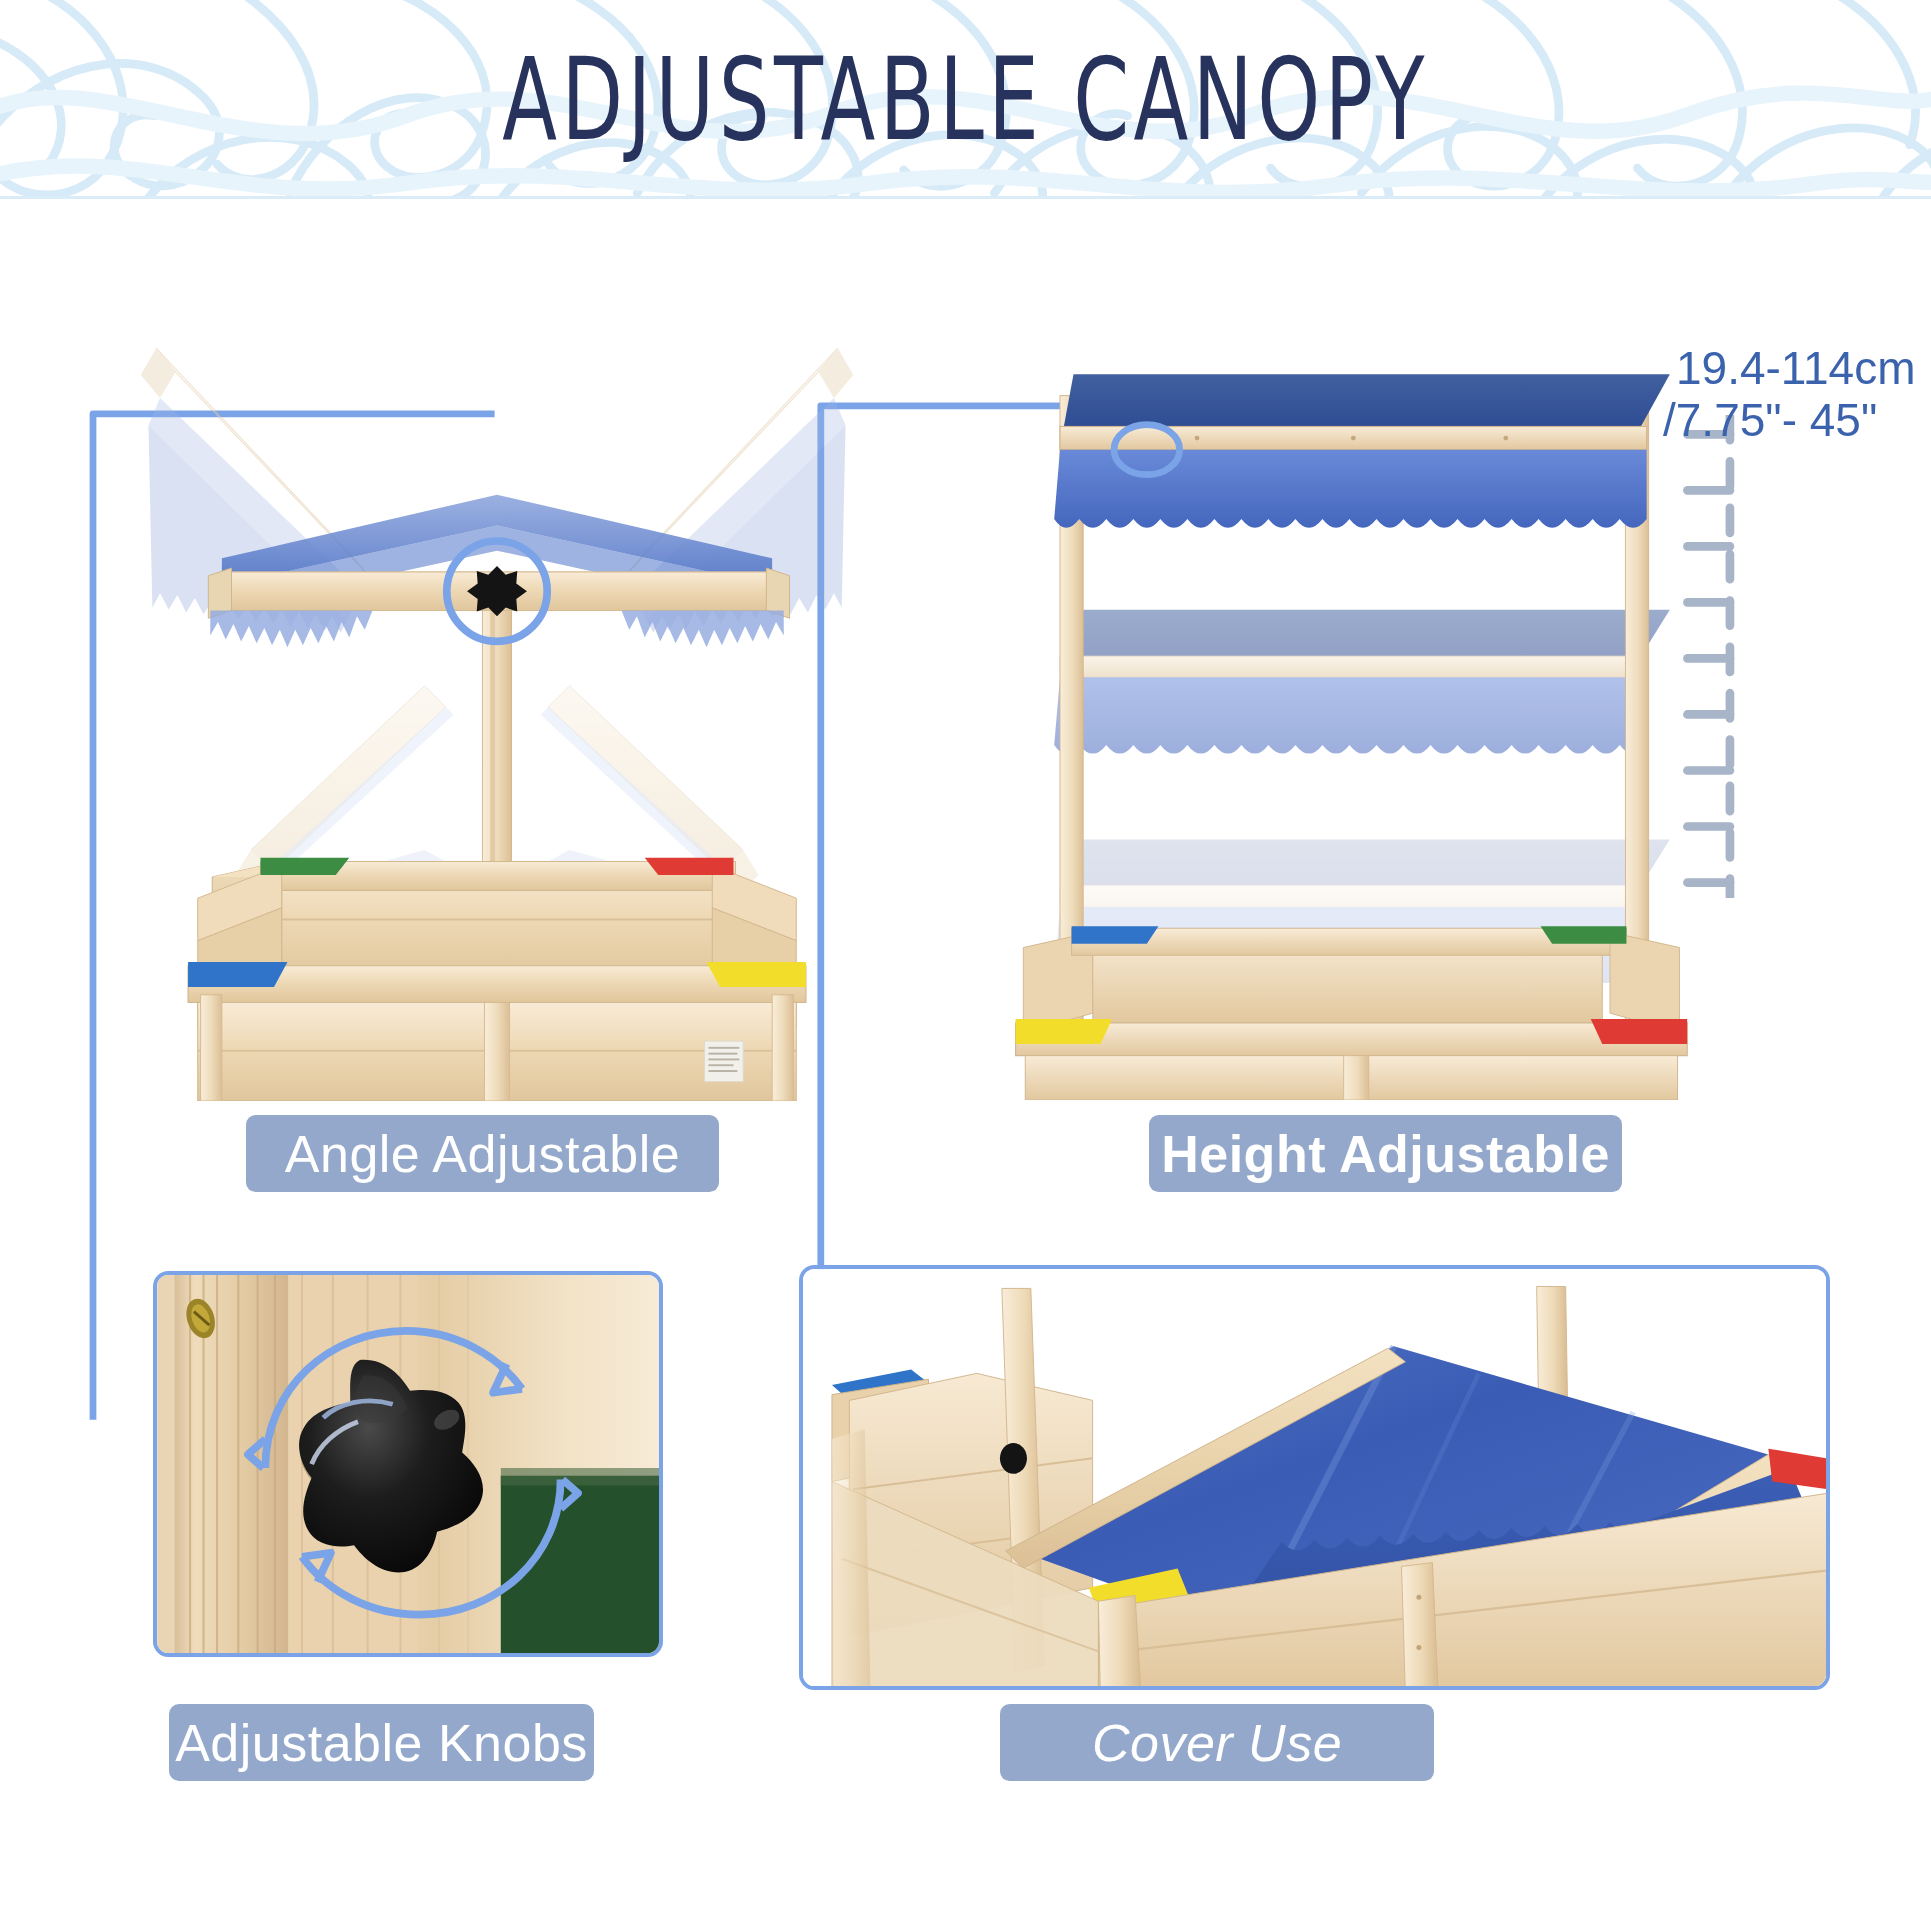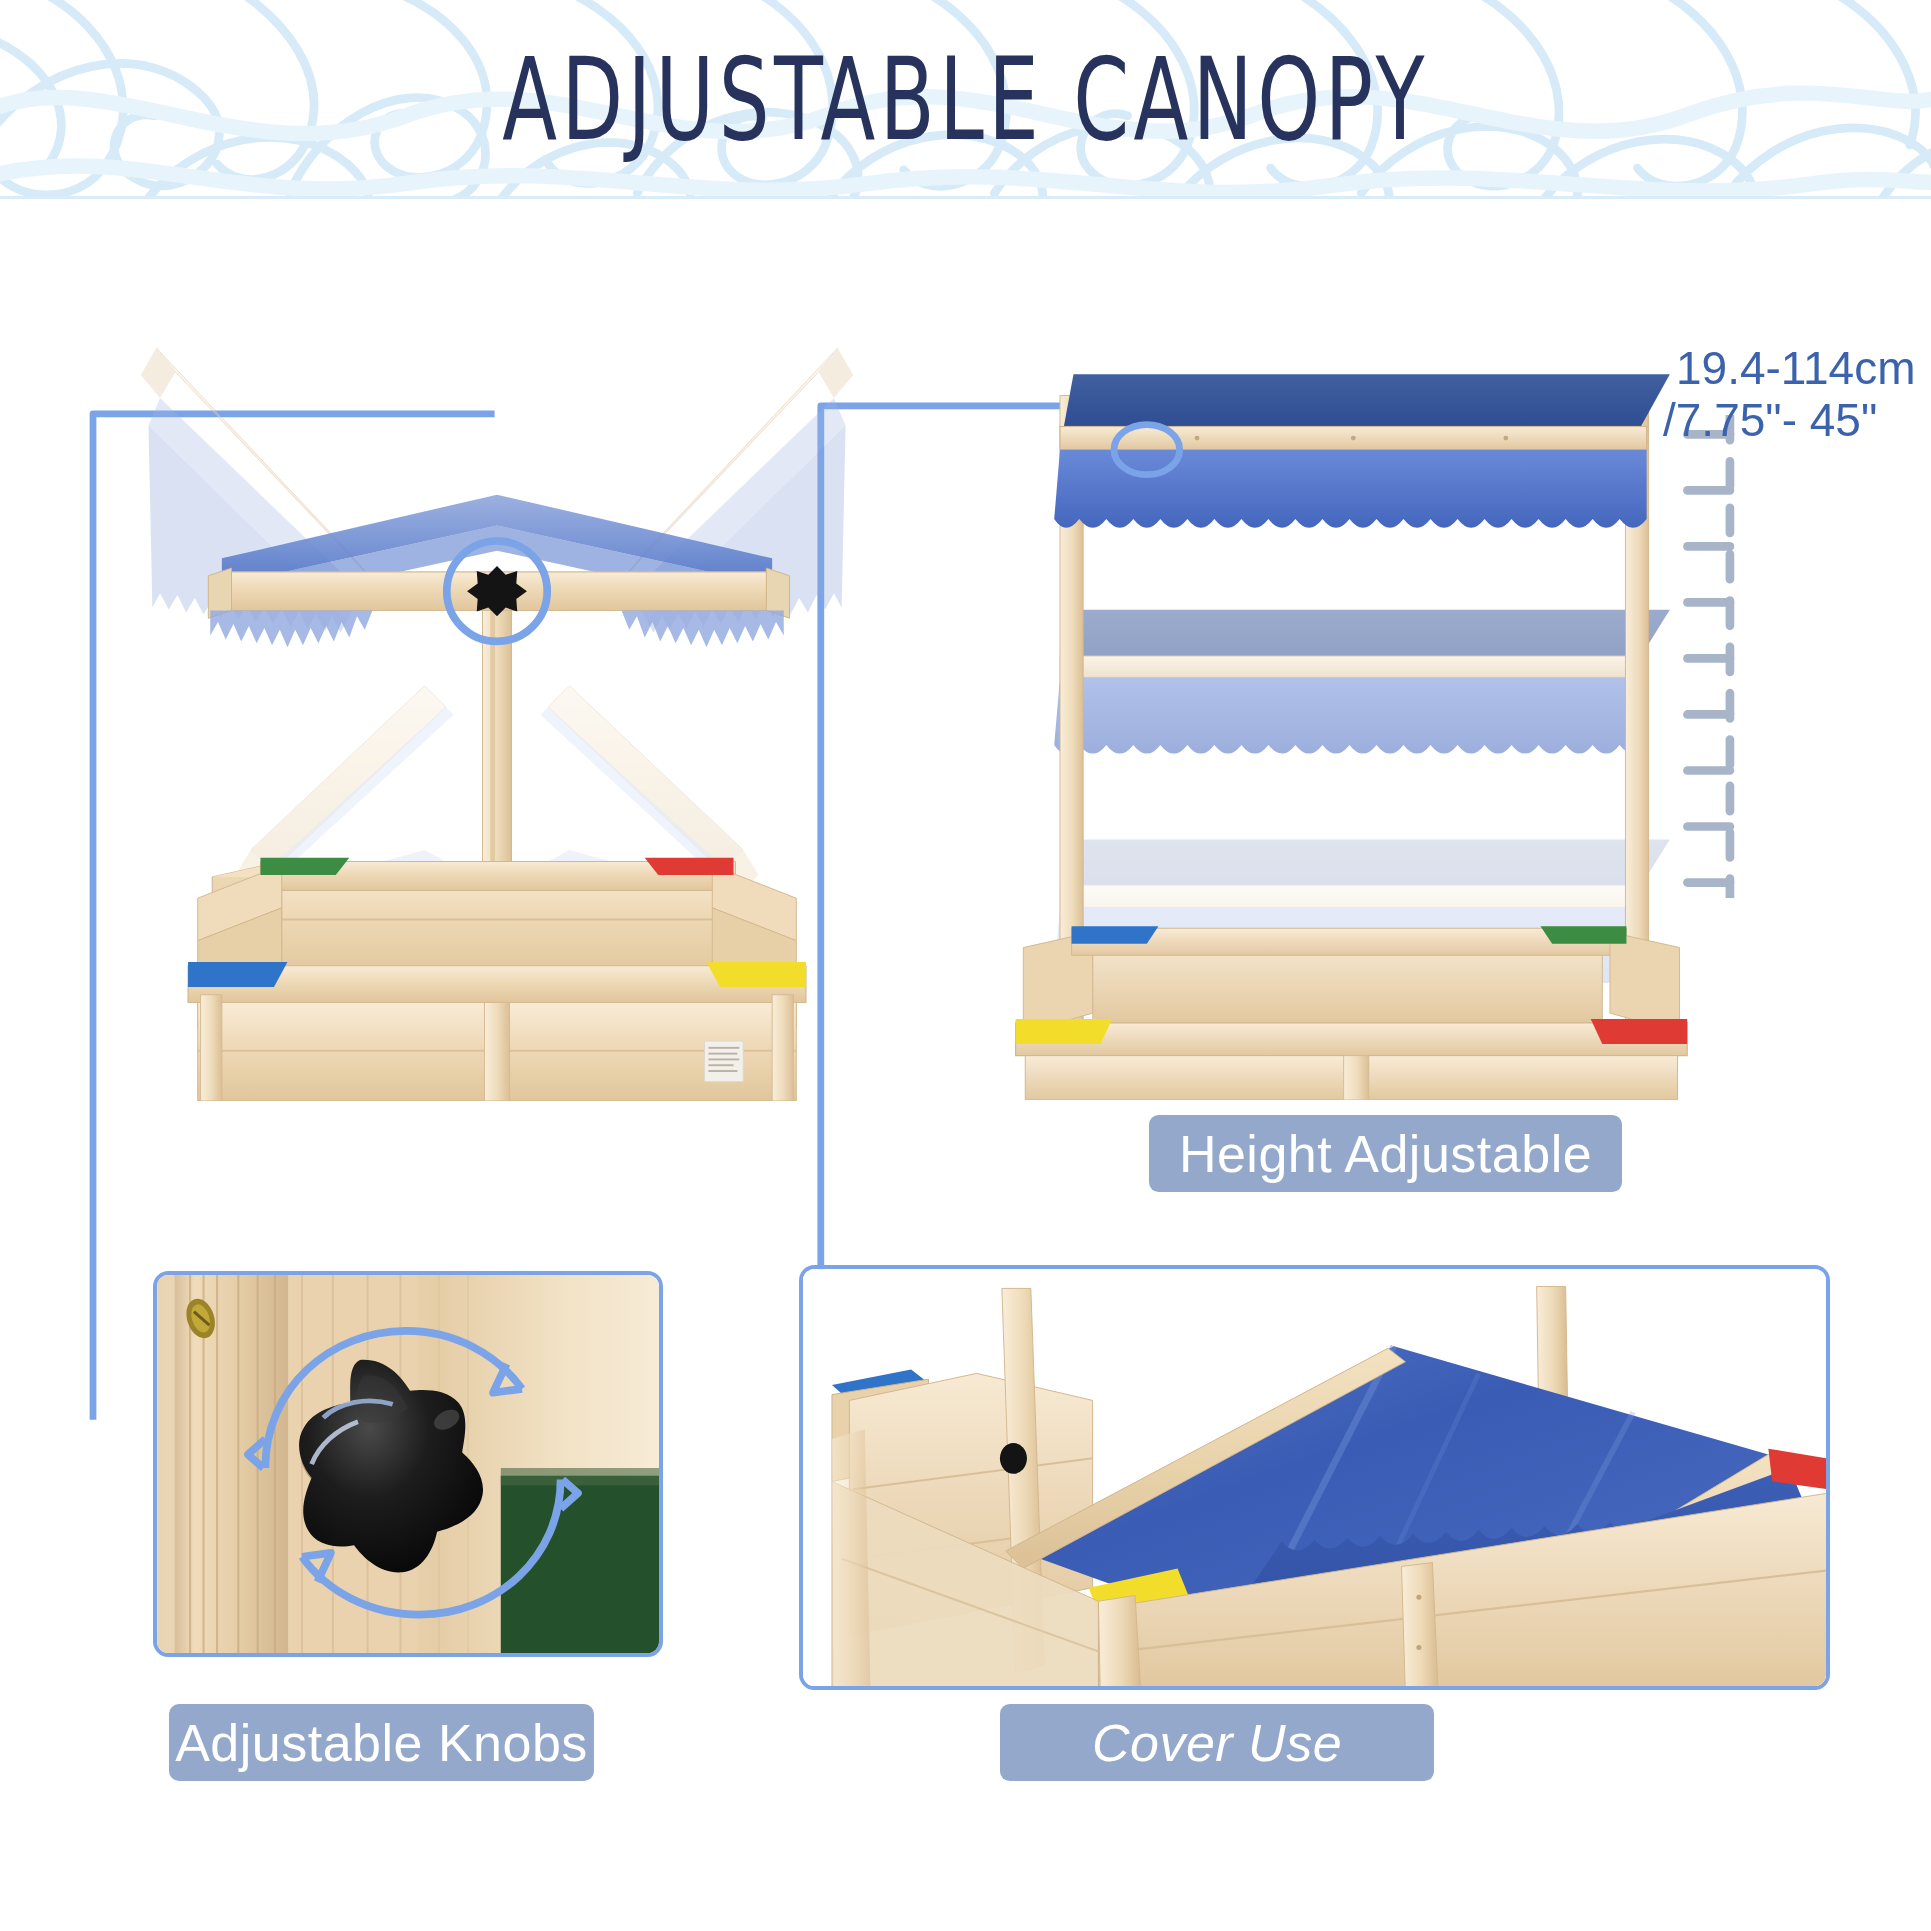--- a/index.html
+++ b/index.html
@@ -205,20 +205,21 @@
         </g>
 
         <polygon points="160,648 252,648 238,666 160,666" fill="#3d8c43"></polygon>
         <polygon points="650,648 558,648 572,666 650,666" fill="#e03a34"></polygon>
         <polygon points="85,756 188,756 174,782 85,782" fill="#2f74c8"></polygon>
         <polygon points="725,756 622,756 636,782 725,782" fill="#f2dd2a"></polygon>
       </g>
     </svg>
   </div>
 
+  <div class="caption" style="left:246px;top:1115px;width:473px;height:77px;">Angle Adjustable</div>
 
   <div class="panel" style="left:1004px;top:357px;width:772px;height:743px;">
     <svg viewBox="0 0 800 770" width="772" height="743">
       <defs>
         <linearGradient id="wd2" x1="0" y1="0" x2="0" y2="1">
           <stop offset="0%" stop-color="#f8ebd6"></stop>
           <stop offset="100%" stop-color="#e2c89f"></stop>
         </linearGradient>
         <linearGradient id="wd2v" x1="0" y1="0" x2="1" y2="0">
           <stop offset="0%" stop-color="#f9edda"></stop>
@@ -310,21 +311,21 @@
       <line x1="48" y1="310" x2="92" y2="310"></line>
       <line x1="48" y1="368" x2="92" y2="368"></line>
       <line x1="48" y1="426" x2="92" y2="426"></line>
       <line x1="48" y1="484" x2="92" y2="484"></line>
     </g>
   </svg>
 
   <div class="dim-text" style="left:1676px;top:340px;">19.4-114cm</div>
   <div class="dim-text" style="left:1663px;top:392px;">/7.75"- 45"</div>
 
-  <div class="caption" style="left:1149px;top:1115px;width:473px;height:77px;">Height Adjustable</div>
+  <div class="caption" style="left:1149px;top:1115px;width:473px;height:77px;font-weight:bold;">Height Adjustable</div>
 
   <div class="photo-frame" style="left:153px;top:1271px;width:510px;height:386px;">
     <svg viewBox="0 0 528 400" width="510" height="386">
       <defs>
         <linearGradient id="pineBG" x1="0" y1="0" x2="1" y2="0">
           <stop offset="0%" stop-color="#e8d3b2"></stop>
           <stop offset="22%" stop-color="#f3e3c7"></stop>
           <stop offset="55%" stop-color="#e5cda6"></stop>
           <stop offset="80%" stop-color="#f2e2c6"></stop>
           <stop offset="100%" stop-color="#f7ecd8"></stop>

